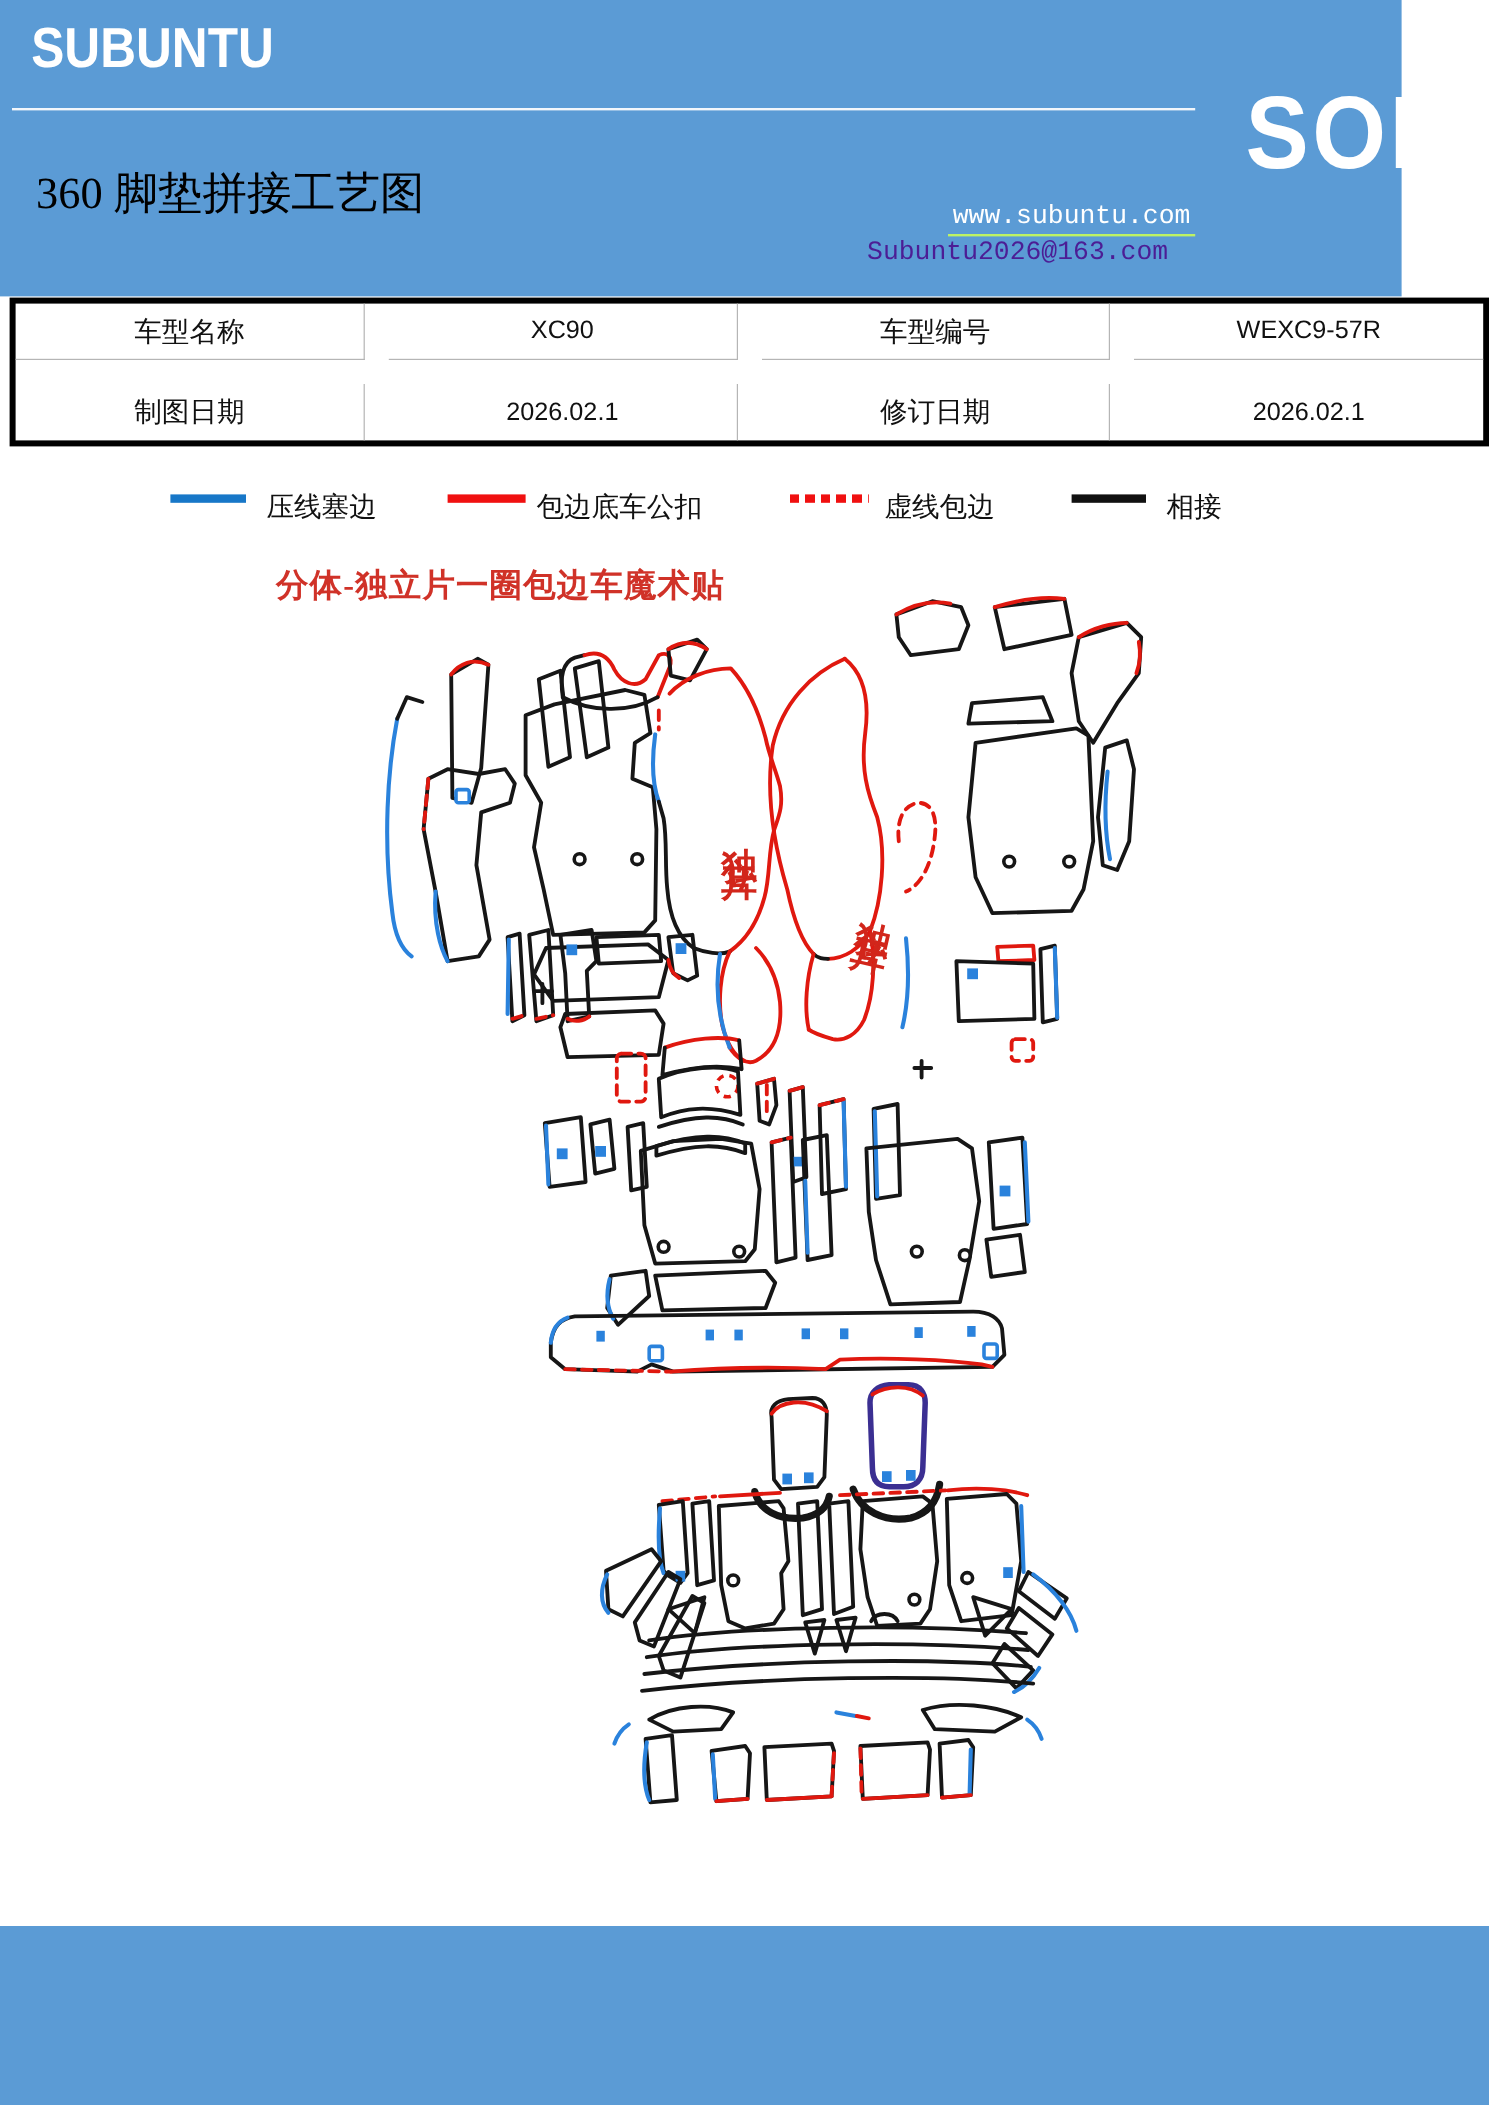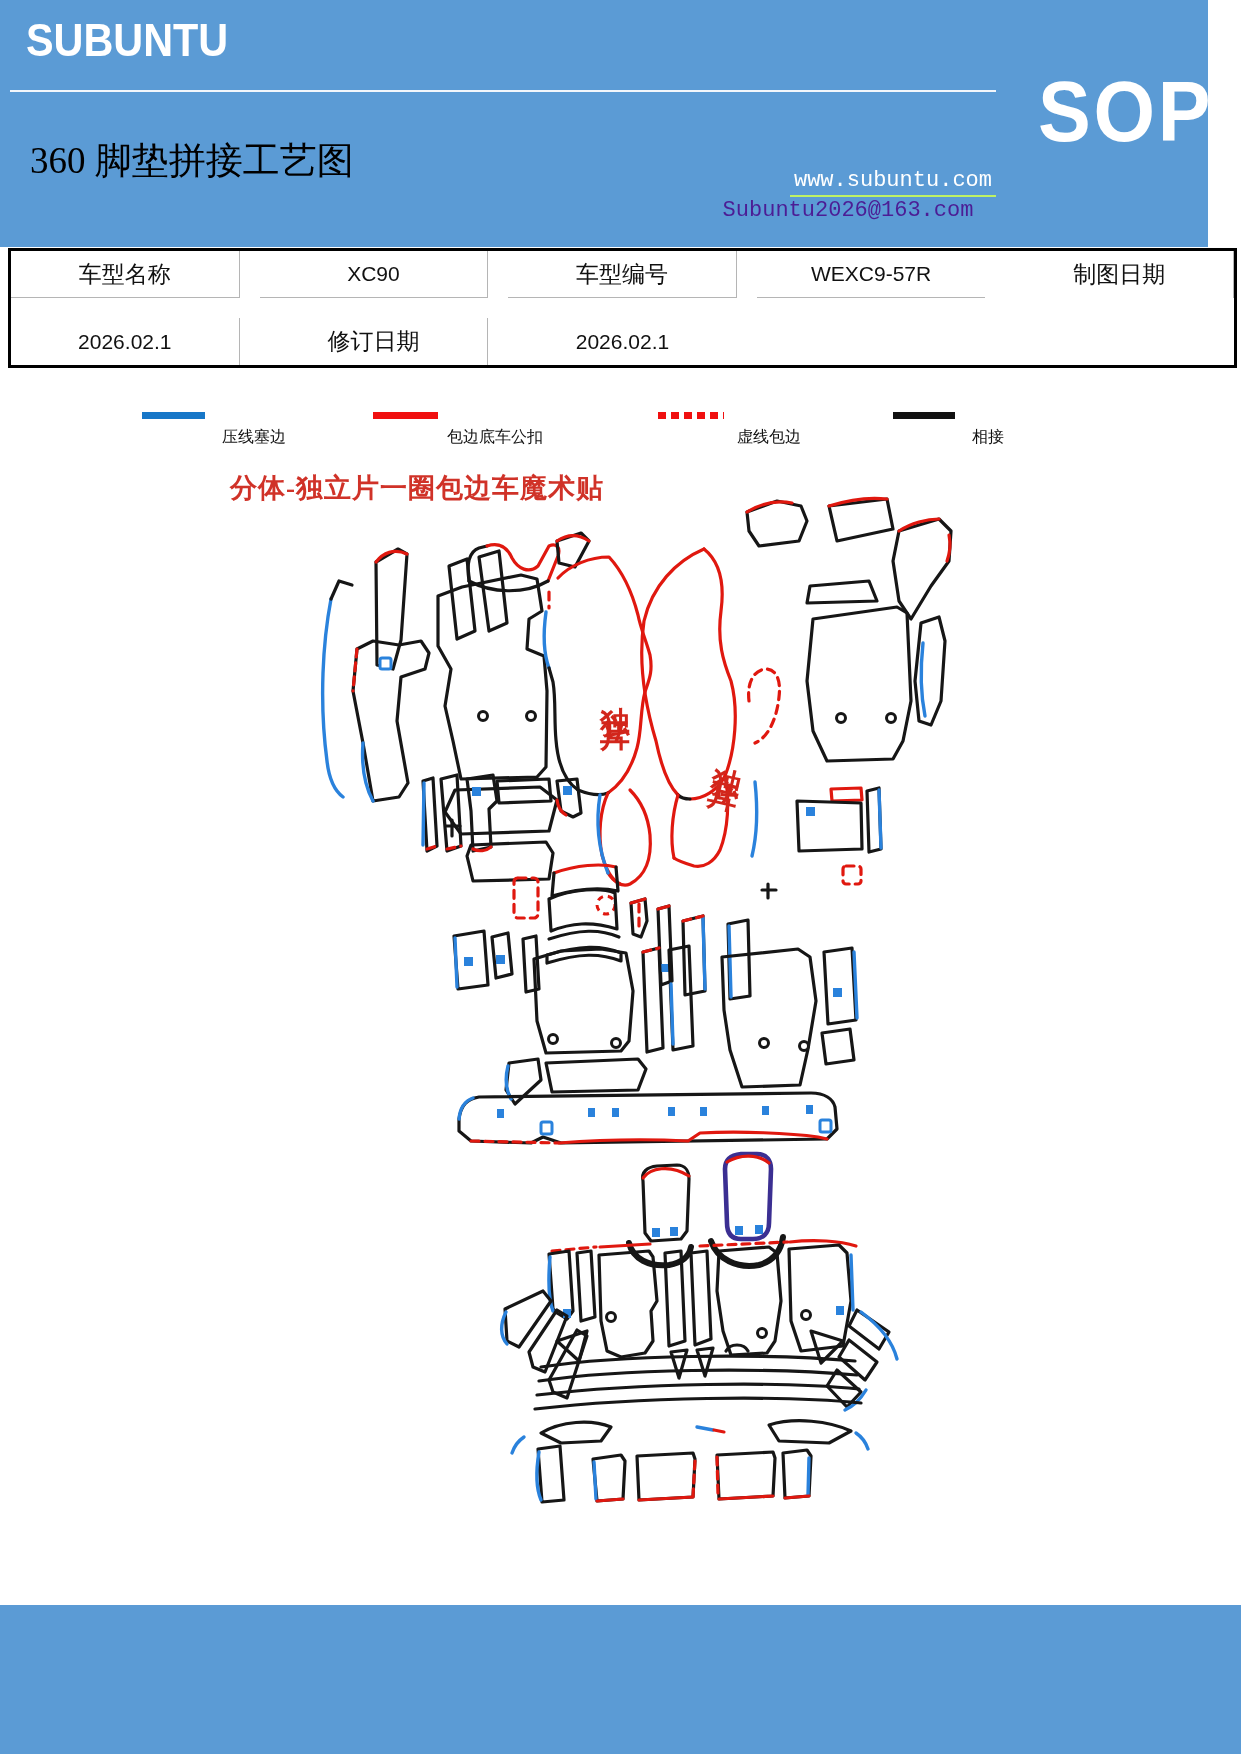--- a/index.html
+++ b/index.html
@@ -1,50 +1,50 @@
 <!DOCTYPE html>
 <html><head>
 <meta charset="utf-8">
 <style>
   html,body{margin:0;padding:0;background:#9a9a9a;}
   .page{position:relative;width:1241px;height:1754px;margin:0 auto;background:#ffffff;
         font-family:"Liberation Sans",sans-serif;overflow:hidden;}
   
-  .hdr{position:absolute;left:0;top:0;width:1168px;height:247px;background:#5b9bd5;padding-left:40px;}
+  .hdr{position:absolute;left:0;top:0;width:1168px;height:247px;background:#5b9bd5;}
   .logo{position:absolute;left:26px;top:12px;color:#fff;font-size:47px;font-weight:800;
         letter-spacing:0px;transform:scaleX(.88);transform-origin:left top;
         font-family:"Liberation Sans",sans-serif;}
   .hdr-line{position:absolute;left:10px;top:90px;width:986px;height:2px;background:#f2f6fb;}
   .hdr-title{position:absolute;left:30px;top:136px;color:#000000;font-size:37px;
         font-family:Liberation Serif, serif;}
   .hdr-company{position:absolute;left:703px;top:100px;width:296px;color:#fff;font-size:25px;
         text-align:right;font-family:"Liberation Serif","DejaVu Serif",serif;}
   .sop{position:absolute;left:1038px;top:62px;color:#fff;font-size:86px;font-weight:700;
         letter-spacing:3px;transform:scaleX(.92);transform-origin:left top;}
   .hdr-web{position:absolute;left:700px;top:168px;width:296px;text-align:right;}
   .hdr-web a{color:#fff;font-size:22px;text-decoration:none;border-bottom:2px solid #bef264;
         padding:0 4px 2px 4px;font-family:"Liberation Mono","DejaVu Sans Mono",monospace;}
   .hdr-email{position:absolute;left:700px;top:198px;width:296px;text-align:center;color:#4c1d95;
         font-size:22px;font-family:Liberation Mono, monospace;}
   
   .info-table{position:absolute;left:8px;top:248px;width:1223px;height:114px;
-        border:3px solid #000000;display:grid;grid-template-columns:1fr 1fr 1fr 1fr 1fr;
+        border:5px solid #000000;display:grid;grid-template-columns:1fr 1fr 1fr 1fr;
         grid-template-rows:1fr 1fr;background:#fff;gap:20px;}
   .cell{display:flex;align-items:center;justify-content:center;border-right:1px solid #b5b5b5;
         border-bottom:1px solid #b5b5b5;color:#111;}
   .cell:nth-child(4n){border-right:none;}
   .cell.last-row{border-bottom:none;}
   .cell.lab{font-size:23px;font-family:"Liberation Serif","DejaVu Serif",serif;}
   .cell.val{font-size:21px;font-family:"Liberation Sans",sans-serif;}
   .sw{position:absolute;top:412px;height:7px;}
   .sw-blue{left:142px;width:63px;background:#1777c8;}
   .sw-red{left:373px;width:65px;background:#f01010;}
   .sw-dot{left:658px;width:66px;background:repeating-linear-gradient(90deg,#f01010 0 8px,transparent 8px 13px);}
   .sw-black{left:893px;width:62px;background:#111;}
-  .lg-label{position:absolute;top:427px;font-size:16px;color:#111;
+  .lg-label{position:absolute;top:407px;font-size:23px;color:#111;
         font-family:"Liberation Serif","DejaVu Serif",serif;}
   .lg1{left:222px;} .lg2{left:447px;} .lg3{left:737px;} .lg4{left:972px;}
   
   .notes{position:absolute;left:230px;top:472px;color:#d03228;font-size:27px;line-height:32px;
         font-weight:bold;letter-spacing:1px;font-family:"Liberation Serif","DejaVu Serif",serif;}
   
   .diagram-svg{position:absolute;left:0;top:0;width:1241px;height:1754px;}
   .diag-label{position:absolute;color:#d2261b;font-size:30px;font-weight:bold;
         writing-mode:vertical-rl;letter-spacing:7px;
         font-family:"Liberation Serif","DejaVu Serif",serif;}

